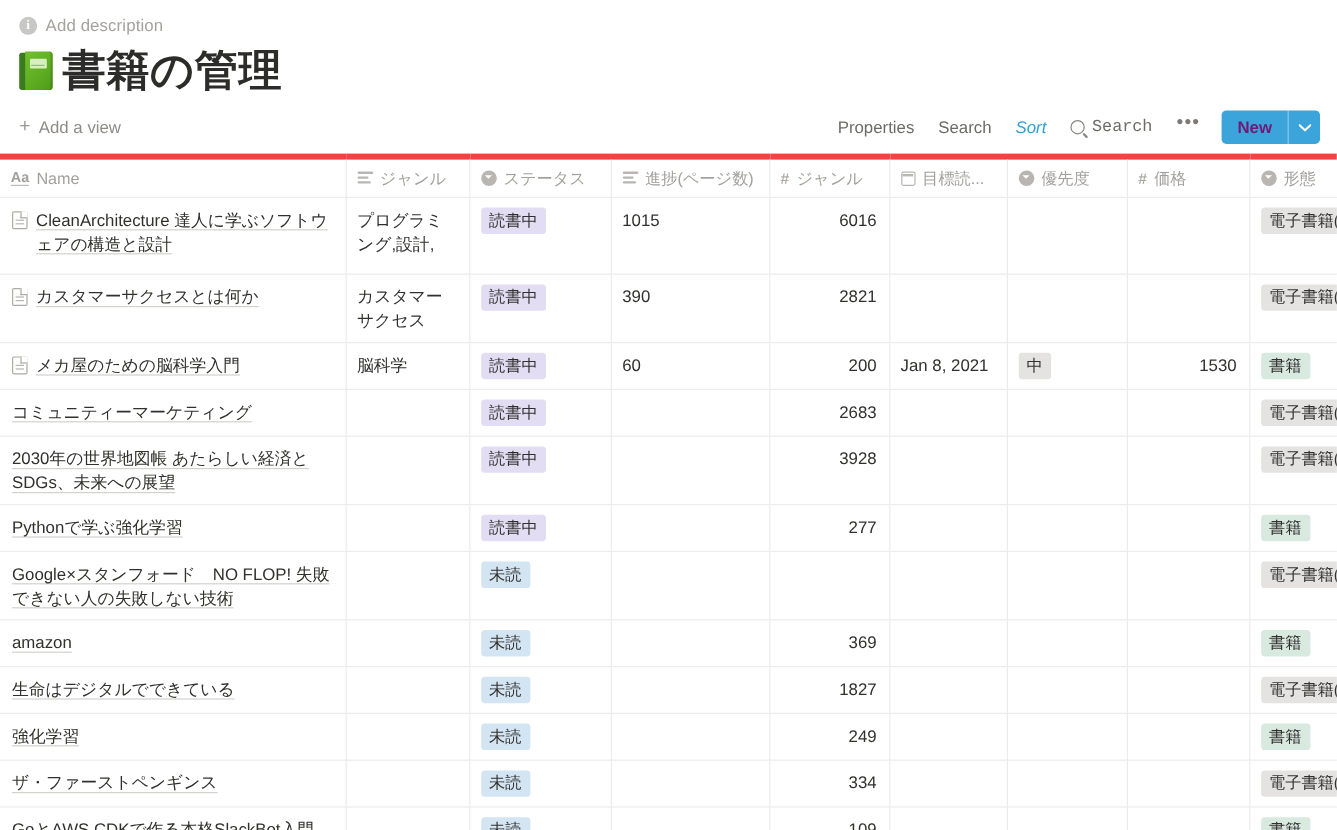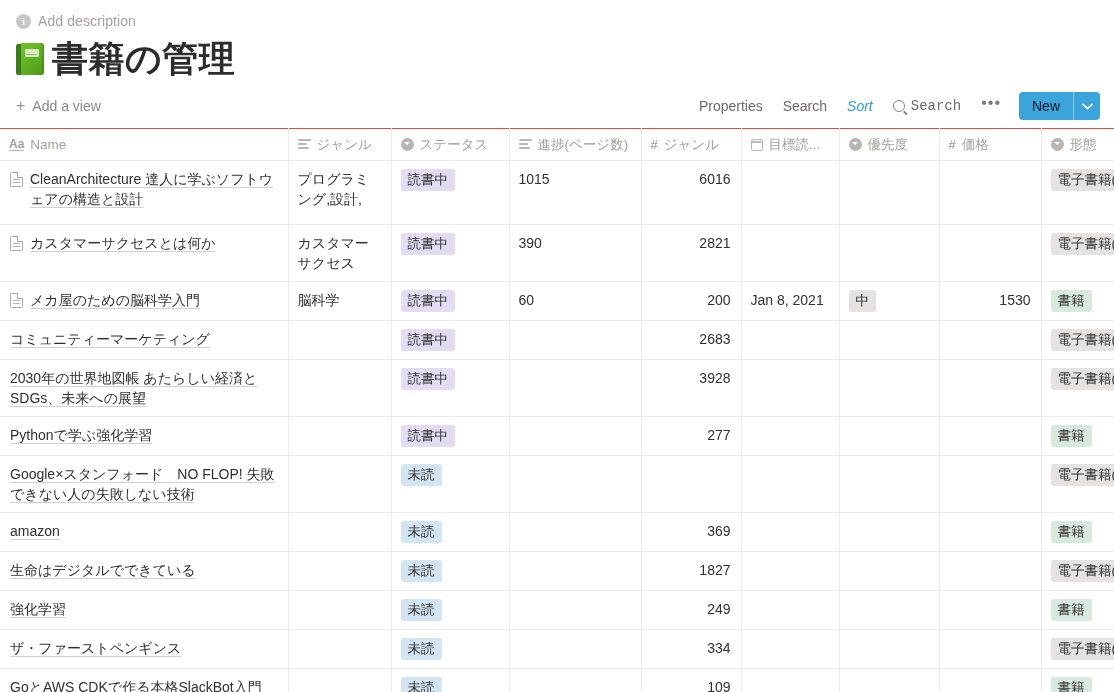--- a/index.html
+++ b/index.html
@@ -88,21 +88,21 @@
   .tb-dots {
     font-size: 16px; color: #7d7a75; padding: 0 12px 7px 10px;
     cursor: pointer; letter-spacing: 1px; line-height: 10px;
   }
   .new-btn {
     display: flex; align-items: stretch; height: 28px;
     border-radius: 4px; overflow: hidden; margin-left: 6px;
     background: #3aa4db;
   }
   .new-btn .lbl {
-    color: #0f172a; font-size: 14px; font-weight: normal;
+    color: #701a75; font-size: 14px; font-weight: bold;
     padding: 0 13px; display: flex; align-items: center; cursor: pointer;
   }
   .new-btn .sep { width: 1px; background: rgba(255,255,255,.42); }
   .new-btn .chev {
     width: 26px; display: flex; align-items: center; justify-content: center;
     cursor: pointer;
   }
   .new-btn .chev svg { display: block; }
 
   
@@ -110,21 +110,21 @@
   table.grid {
     border-collapse: collapse; table-layout: fixed;
     width: 1178px; 
   }
   table.grid th, table.grid td {
     border-right: 1px solid #ececeb;
     border-bottom: 1px solid #ececeb;
     padding: 0; vertical-align: top;
   }
   table.grid thead th {
-    border-top: 1px solid #ef4444;
+    border-top: 5px solid #ef4444;
     height: 32px; font-weight: normal;
     background: #ffffff;
   }
   .hd {
     display: flex; align-items: center; gap: 6px;
     height: 31px; padding: 0 8px 0 9px;
     font-size: 13.5px; color: #a3a09b; white-space: nowrap; overflow: hidden;
   }
   .hd .txt { overflow: hidden; text-overflow: ellipsis; }
 

